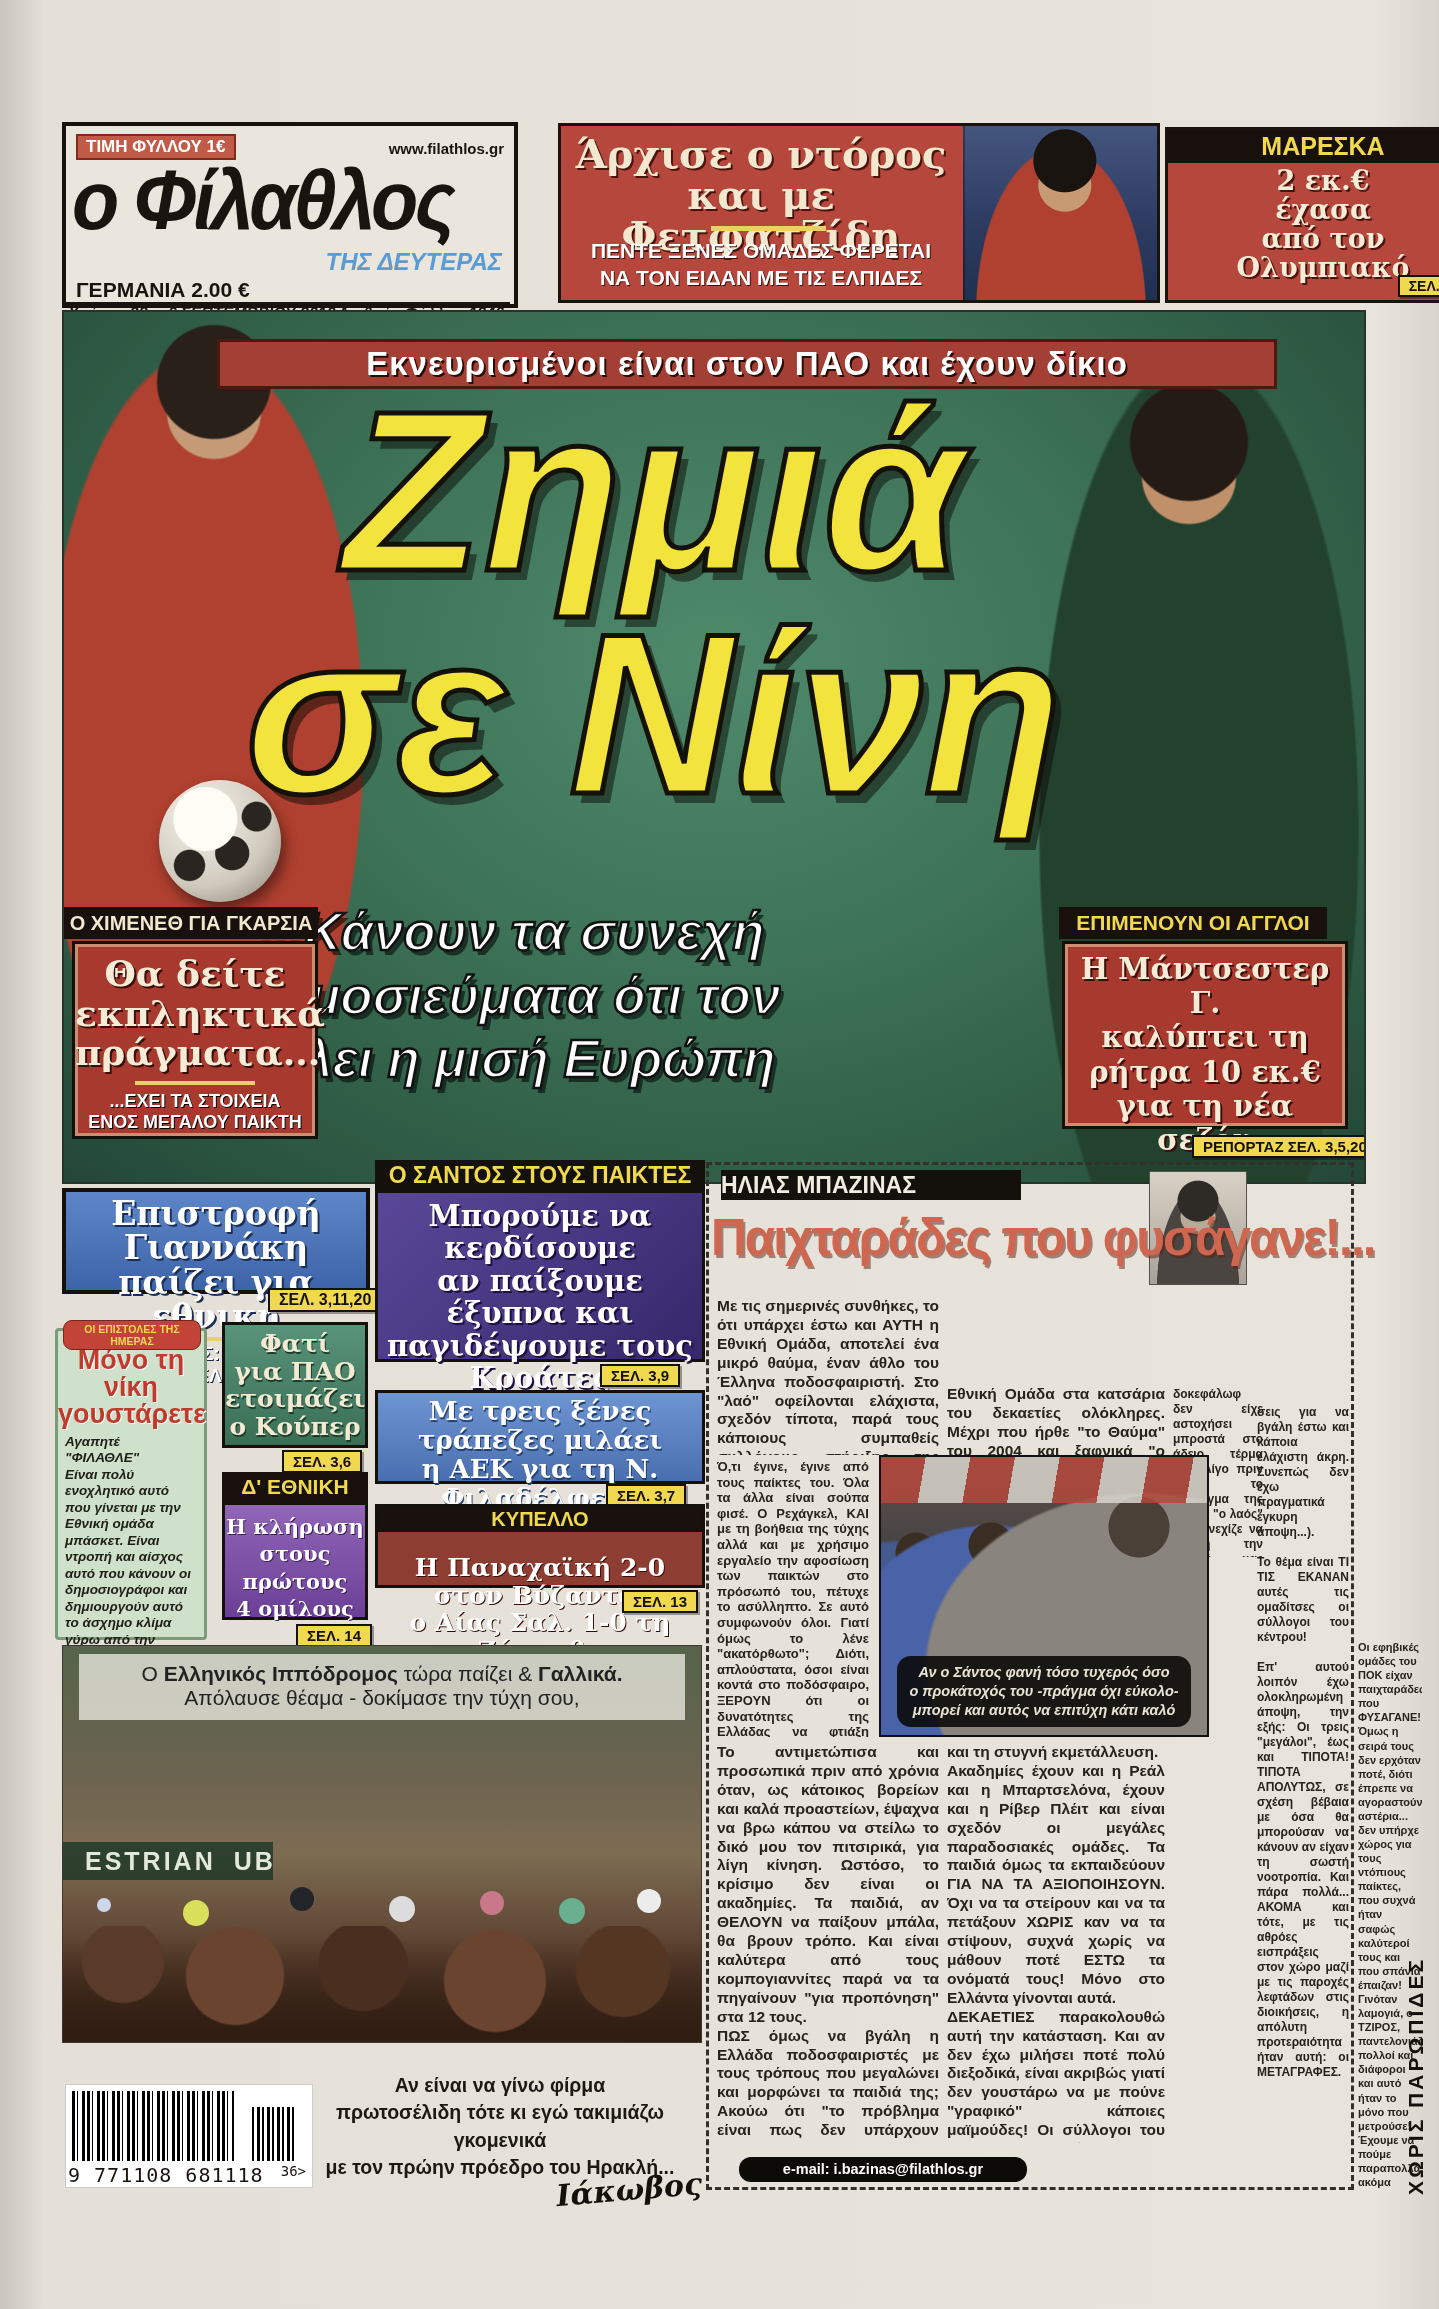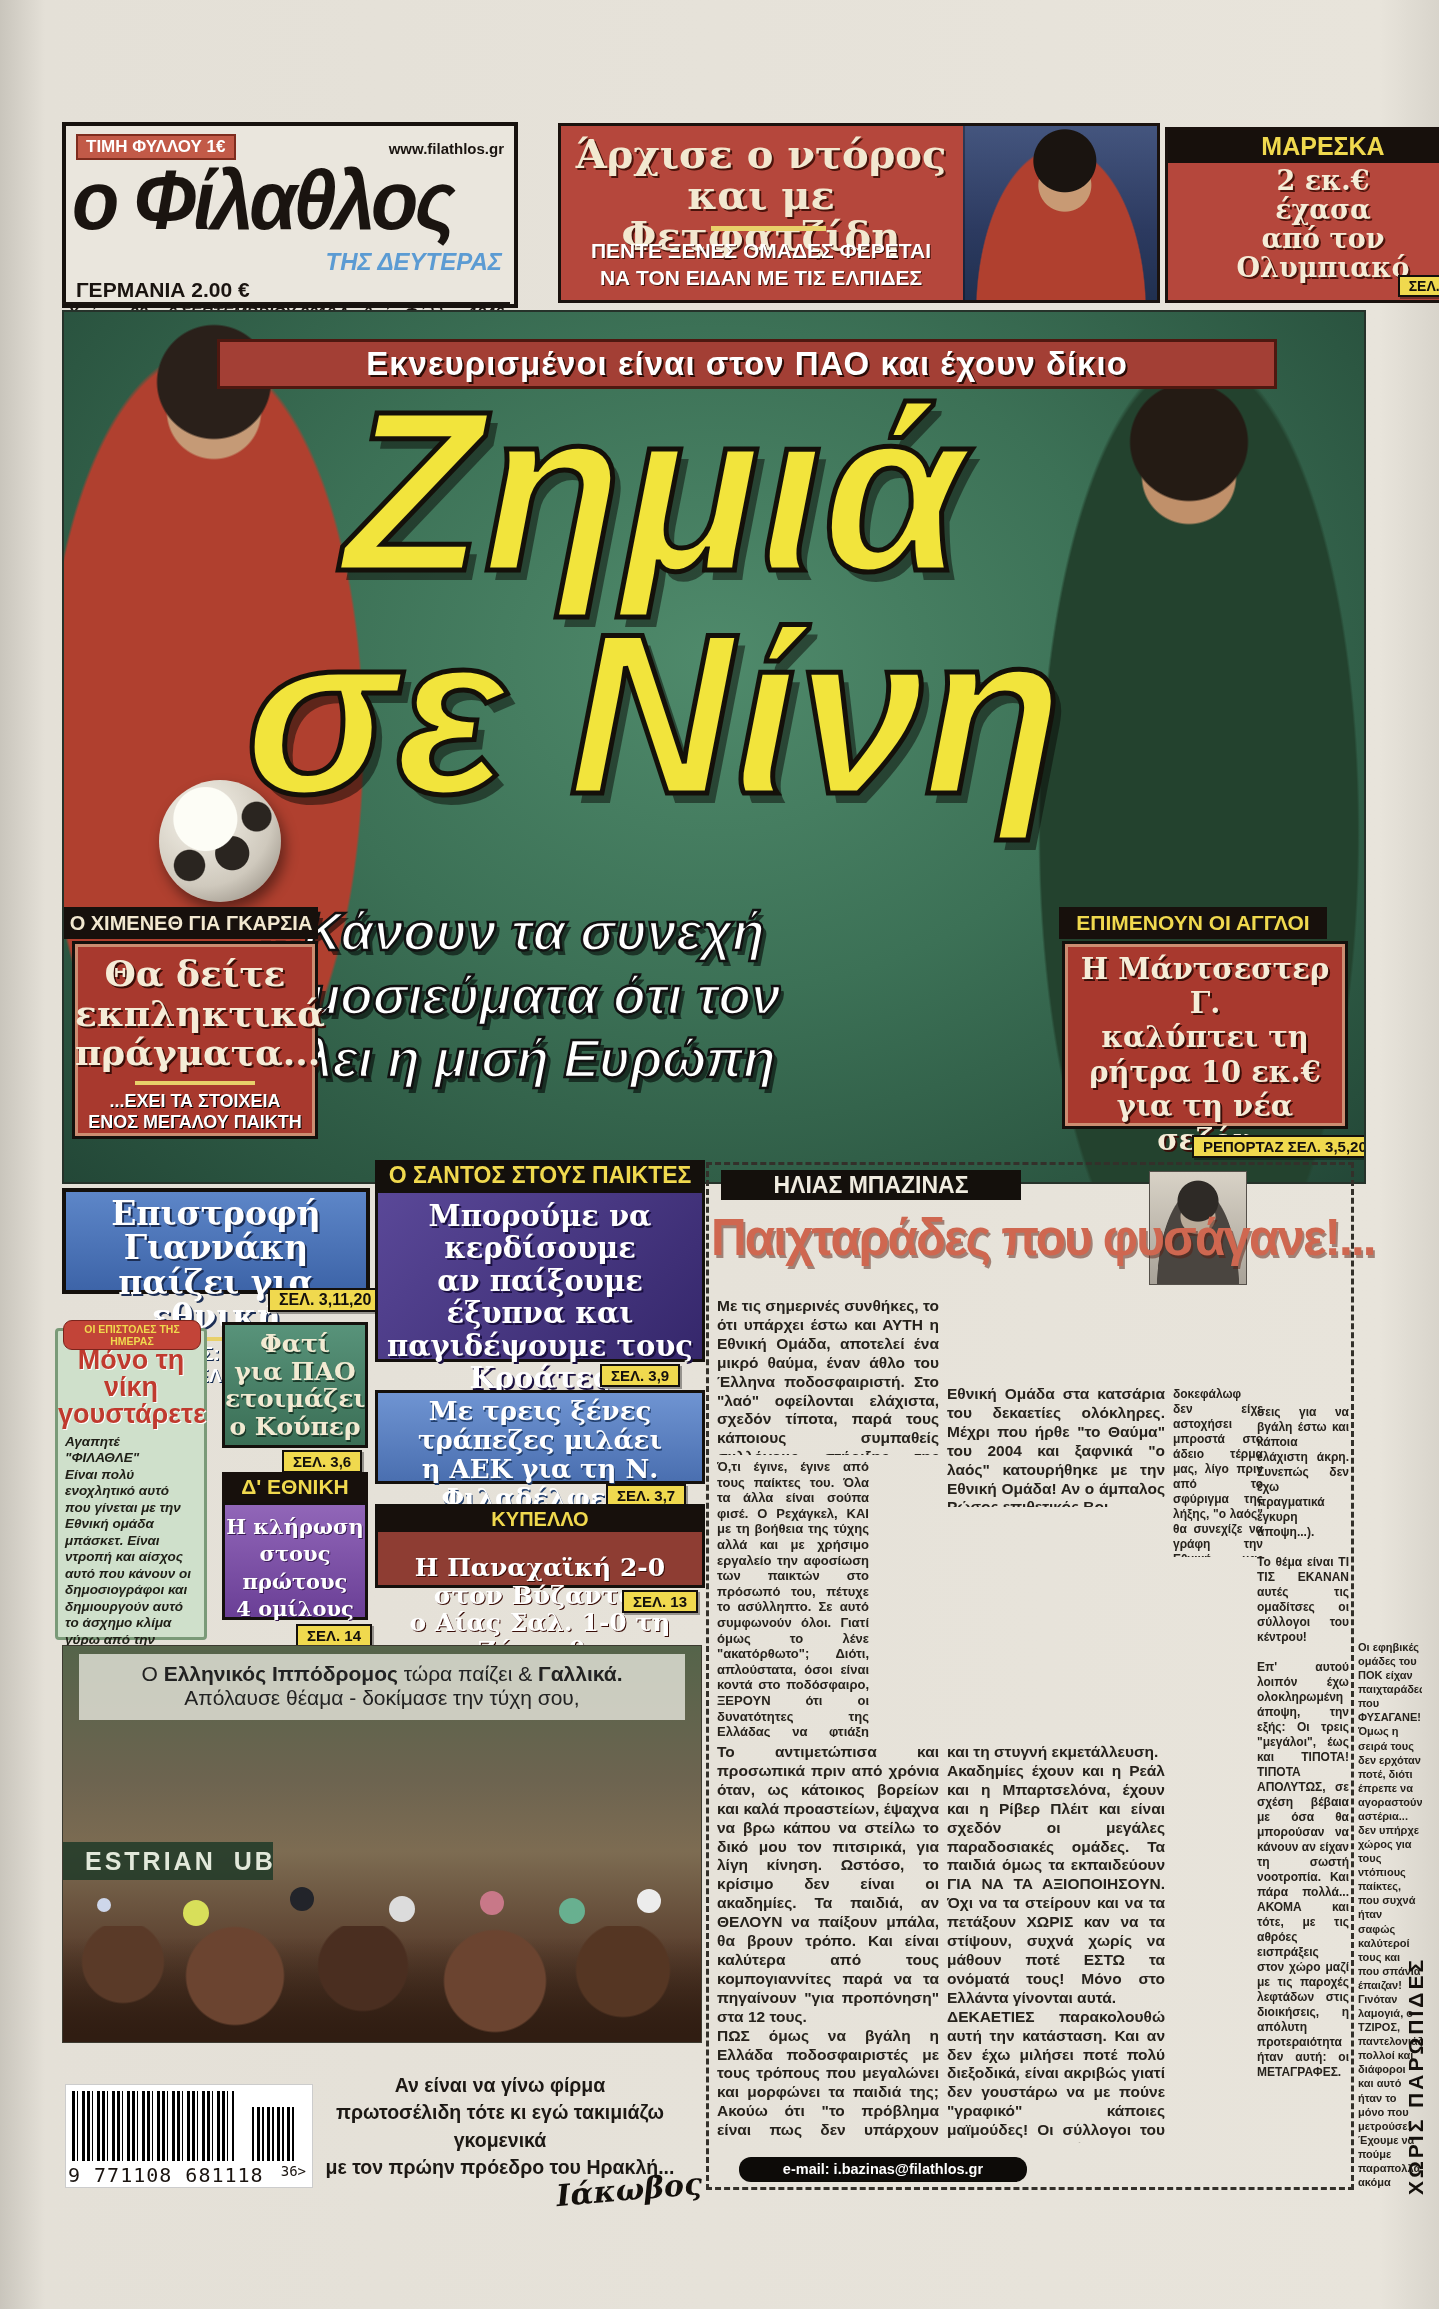--- a/index.html
+++ b/index.html
@@ -144,21 +144,21 @@
   .ab-ref{left:606px;top:1484px;font-size:15px;}
   .cup-box{left:375px;top:1504px;width:330px;height:84px;border:3px solid #14100c;box-sizing:border-box;background:#8e3d33;}
   .cb-kicker{height:25px;background:#17100c;color:#f0d94e;font-weight:bold;font-size:20px;text-align:center;line-height:25px;}
   .cb-head{font-weight:bold;font-size:25px;line-height:1.1;color:#fff;text-align:center;padding-top:2px;
     text-shadow:1px 1px 0 #3a0e08;margin-top:20px;}
   .cb-ref{left:622px;top:1590px;font-size:15px;}
 
   
   .article{left:706px;top:1162px;width:648px;height:1028px;border:3px dashed #33302a;box-sizing:border-box;}
   .art-kicker{position:absolute;left:12px;top:5px;width:300px;height:30px;background:#14100c;color:#f0ece0;
-    font-weight:bold;font-size:23px;text-align:center;line-height:30px;}
+    font-weight:bold;font-size:23px;line-height:30px;}
   .art-portrait{position:absolute;left:440px;top:6px;width:96px;height:112px;border:1px solid #55504a;
     background:
       radial-gradient(circle at 50% 26%, #2e2a26 0 20px, rgba(0,0,0,0) 21px),
       radial-gradient(circle at 50% 40%, #b8aa98 0 17px, rgba(0,0,0,0) 18px),
       radial-gradient(ellipse at 50% 105%, #4a4540 0 60%, rgba(0,0,0,0) 61%),
       linear-gradient(180deg,#d8d2c6,#a8a298);}
   .art-head{position:absolute;left:2px;top:42px;width:545px;font-weight:bold;font-size:52px;letter-spacing:-2px;
     color:#cf6750;text-shadow:2px 3px 0 rgba(90,30,15,.5);white-space:nowrap;transform:scaleX(.95);transform-origin:0 0;}
   .art-stand{position:absolute;left:238px;top:138px;width:308px;border-top:2px solid #26221e;border-bottom:2px solid #26221e;
     font-weight:bold;font-size:16.5px;line-height:1.3;text-align:center;padding:6px 0;}
@@ -352,20 +352,26 @@
   <div class="tag abs cb-ref">ΣΕΛ. 13</div>
 
   <div class="abs article">
     <div class="art-kicker">ΗΛΙΑΣ ΜΠΑΖΙΝΑΣ</div>
     <div class="art-portrait"></div>
     <div class="art-head">Παιχταράδες που φυσάγανε!...</div>
     <div class="abs art-body art-col1 pl" able="false">Με τις σημερινές συνθήκες, το ότι υπάρχει έστω και ΑΥΤΗ η Εθνική Ομάδα, αποτελεί ένα μικρό θαύμα, έναν άθλο του Έλληνα ποδοσφαιριστή. Στο "λαό" οφείλονται ελάχιστα, σχεδόν τίποτα, παρά τους κάποιους συμπαθείς συλλόγους στήριξης της Εθνικής Ομάδας, που έχουν ξεφυτρώσει. Ο "λαός" έγραφε την</div>
     <div class="abs art-body art-col2 pl">Εθνική Ομάδα στα κατσάρια του δεκαετίες ολόκληρες. Μέχρι που ήρθε "το Θαύμα" του 2004 και ξαφνικά "ο λαός" κατουρήθηκε με την Εθνική Ομάδα! Αν ο άμπαλος Ρώσος επιθετικός Βοι-</div>
     <div class="abs art-body art-col3 pl">δοκεφάλωφ δεν είχε αστοχήσει μπροστά στο άδειο τέρμα μας, λίγο πριν από το σφύριγμα της λήξης, "ο λαός" θα συνεχίζε να γράφη την Εθνική μας Ομάδα στα πούμα του!</div>
     <div class="abs art-body art-side pl">Ό,τι έγινε, έγινε από τους παίκτες του. Όλα τα άλλα είναι σούπα φισέ. Ο Ρεχάγκελ, ΚΑΙ με τη βοήθεια της τύχης αλλά και με χρήσιμο εργαλείο την αφοσίωση των παικτών στο πρόσωπό του, πέτυχε το ασύλληπτο. Σε αυτό συμφωνούν όλοι. Γιατί όμως το λένε "ακατόρθωτο"; Διότι, απλούστατα, όσοι είναι κοντά στο ποδόσφαιρο, ΞΕΡΟΥΝ ότι οι δυνατότητες της Ελλάδας να φτιάξη εθνικά συγκροτήματα δεν είναι μεγάλες. Φταίνε πολλά πράγματα. Που μπορούν να διορθωθούν. Και θα περιμένουμε πάντα την επόμενη φορά που θα μας ευνοήση η τύχη, η μπάλα και οι συγκυρίες.</div>
+    <div class="art-photo">
+      <div class="awning"></div>
+      <div class="photo-cap pl">Αν ο Σάντος φανή τόσο τυχερός όσο
+ο προκάτοχός του -πράγμα όχι εύκολο-
+μπορεί και αυτός να επιτύχη κάτι καλό</div>
+    </div>
     <div class="abs art-body art-colD pl">Το αντιμετώπισα και προσωπικά πριν από χρόνια όταν, ως κάτοικος βορείων και καλά προαστείων, έψαχνα να βρω κάπου να στείλω το δικό μου τον πιτσιρικά, για λίγη κίνηση. Ωστόσο, το κρίσιμο δεν είναι οι ακαδημίες. Τα παιδιά, αν ΘΕΛΟΥΝ να παίξουν μπάλα, θα βρουν τρόπο. Και είναι καλύτερα από τους κομπογιαννίτες παρά να τα πηγαίνουν "για προπόνηση" στα 12 τους.
 ΠΩΣ όμως να βγάλη η Ελλάδα ποδοσφαιριστές με τους τρόπους που μεγαλώνει και μορφώνει τα παιδιά της; Ακούω ότι "το πρόβλημα είναι πως δεν υπάρχουν ακαδημίες". Δεν θα διαφωνήσω, είναι κι αυτό ένα πρόβλημα.</div>
     <div class="abs art-body art-colE pl">και τη στυγνή εκμετάλλευση.
 Ακαδημίες έχουν και η Ρεάλ και η Μπαρτσελόνα, έχουν και η Ρίβερ Πλέιτ και είναι σχεδόν οι μεγάλες παραδοσιακές ομάδες. Τα παιδιά όμως τα εκπαιδεύουν ΓΙΑ ΝΑ ΤΑ ΑΞΙΟΠΟΙΗΣΟΥΝ. Όχι να τα στείρουν και να τα πετάξουν ΧΩΡΙΣ καν να τα στίψουν, συχνά χωρίς να μάθουν ποτέ ΕΣΤΩ τα ονόματά τους! Μόνο στο Ελλάντα γίνονται αυτά.
 ΔΕΚΑΕΤΙΕΣ παρακολουθώ αυτή την κατάσταση. Και αν δεν έχω μιλήσει ποτέ πολύ διεξοδικά, είναι ακριβώς γιατί δεν γουστάρω να με πούνε "γραφικό" κάποιες μαϊμούδες! Οι σύλλογοι του κέντρου ΕΙΧΑΝ όλοι κάποιες παιδοεφηβικές ομάδες (στη Βόρειο Ελλάδα δεν έχω πιστή παρακολούθηση) και δουλειά στα φυτώρια, πρέπει να δης ΠΑΡΑ ΠΟΛΛΕΣ προπονή-</div>
     <div class="abs art-body art-colM pl">σεις για να βγάλη έστω και κάποια ελάχιστη άκρη. Συνεπώς δεν έχω πραγματικά έγκυρη άποψη...).
 
 Το θέμα είναι ΤΙ ΤΙΣ ΕΚΑΝΑΝ αυτές τις ομαδίτσες οι σύλλογοι του κέντρου!
 
 Επ' αυτού λοιπόν έχω ολοκληρωμένη άποψη, την εξής: Οι τρεις "μεγάλοι", έως και ΤΙΠΟΤΑ! ΤΙΠΟΤΑ ΑΠΟΛΥΤΩΣ, σε σχέση βέβαια με όσα θα μπορούσαν να κάνουν αν είχαν τη σωστή νοοτροπία. Και πάρα πολλά... ΑΚΟΜΑ και τότε, με τις αθρόες εισπράξεις στον χώρο μαζί με τις παροχές λεφτάδων στις διοικήσεις, η απόλυτη προτεραιότητα ήταν αυτή: οι ΜΕΤΑΓΡΑΦΕΣ.</div>

